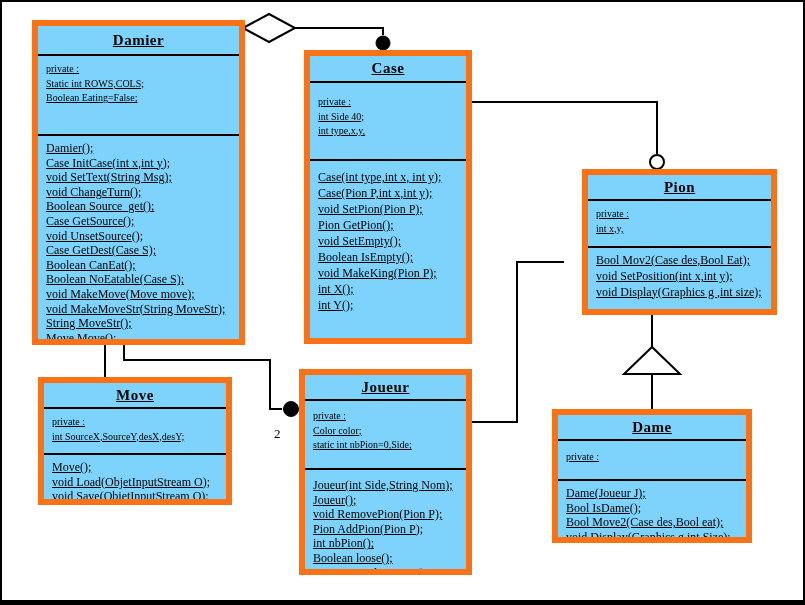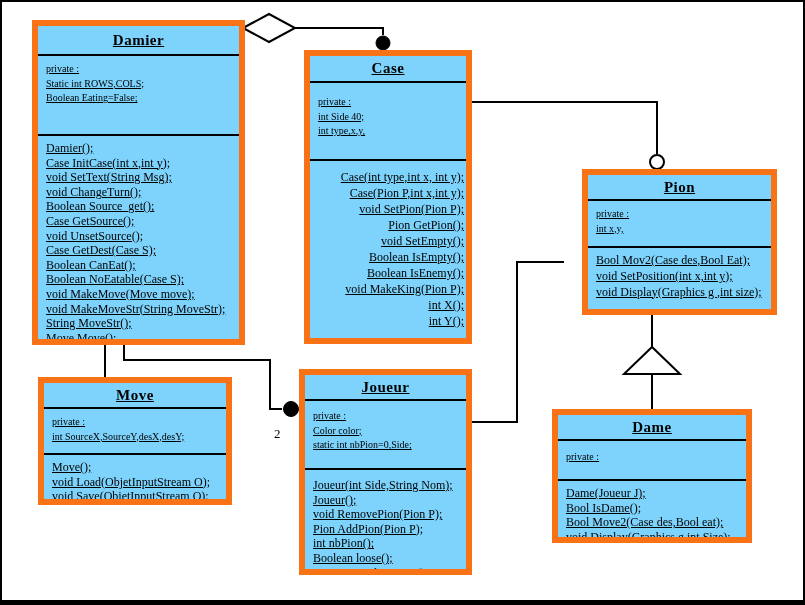--- a/index.html
+++ b/index.html
@@ -81,28 +81,27 @@
     </div>
   </div>
 
   <div class="uml-class" style="left:302px; top:48px; width:168px; height:294px;">
     <div class="uml-title" style="height:27px;text-align:center;">Case</div>
     <div class="uml-attrs" style="height:78px; padding-top:12px;">
       <div class="uml-private">private :</div>
       <div>int Side 40;</div>
       <div>int type,x,y,</div>
     </div>
-    <div class="uml-methods" style="line-height:16px; padding-top:8px;text-align:right;">
+    <div class="uml-methods" style="line-height:16px; padding-top:8px;">
       <div>Case(int type,int x, int y);</div>
       <div>Case(Pion P,int x,int y);</div>
       <div>void SetPion(Pion P);</div>
       <div>Pion GetPion();</div>
       <div>void SetEmpty();</div>
       <div>Boolean IsEmpty();</div>
-      <div>Boolean IsEnemy();</div>
       <div>void MakeKing(Pion P);</div>
       <div>int X();</div>
       <div>int Y();</div>
     </div>
   </div>
 
   <div class="uml-class" style="left:580px; top:167px; width:195px; height:146px;">
     <div class="uml-title" style="height:26px;">Pion</div>
     <div class="uml-attrs" style="height:47px;">
       <div class="uml-private">private :</div>

